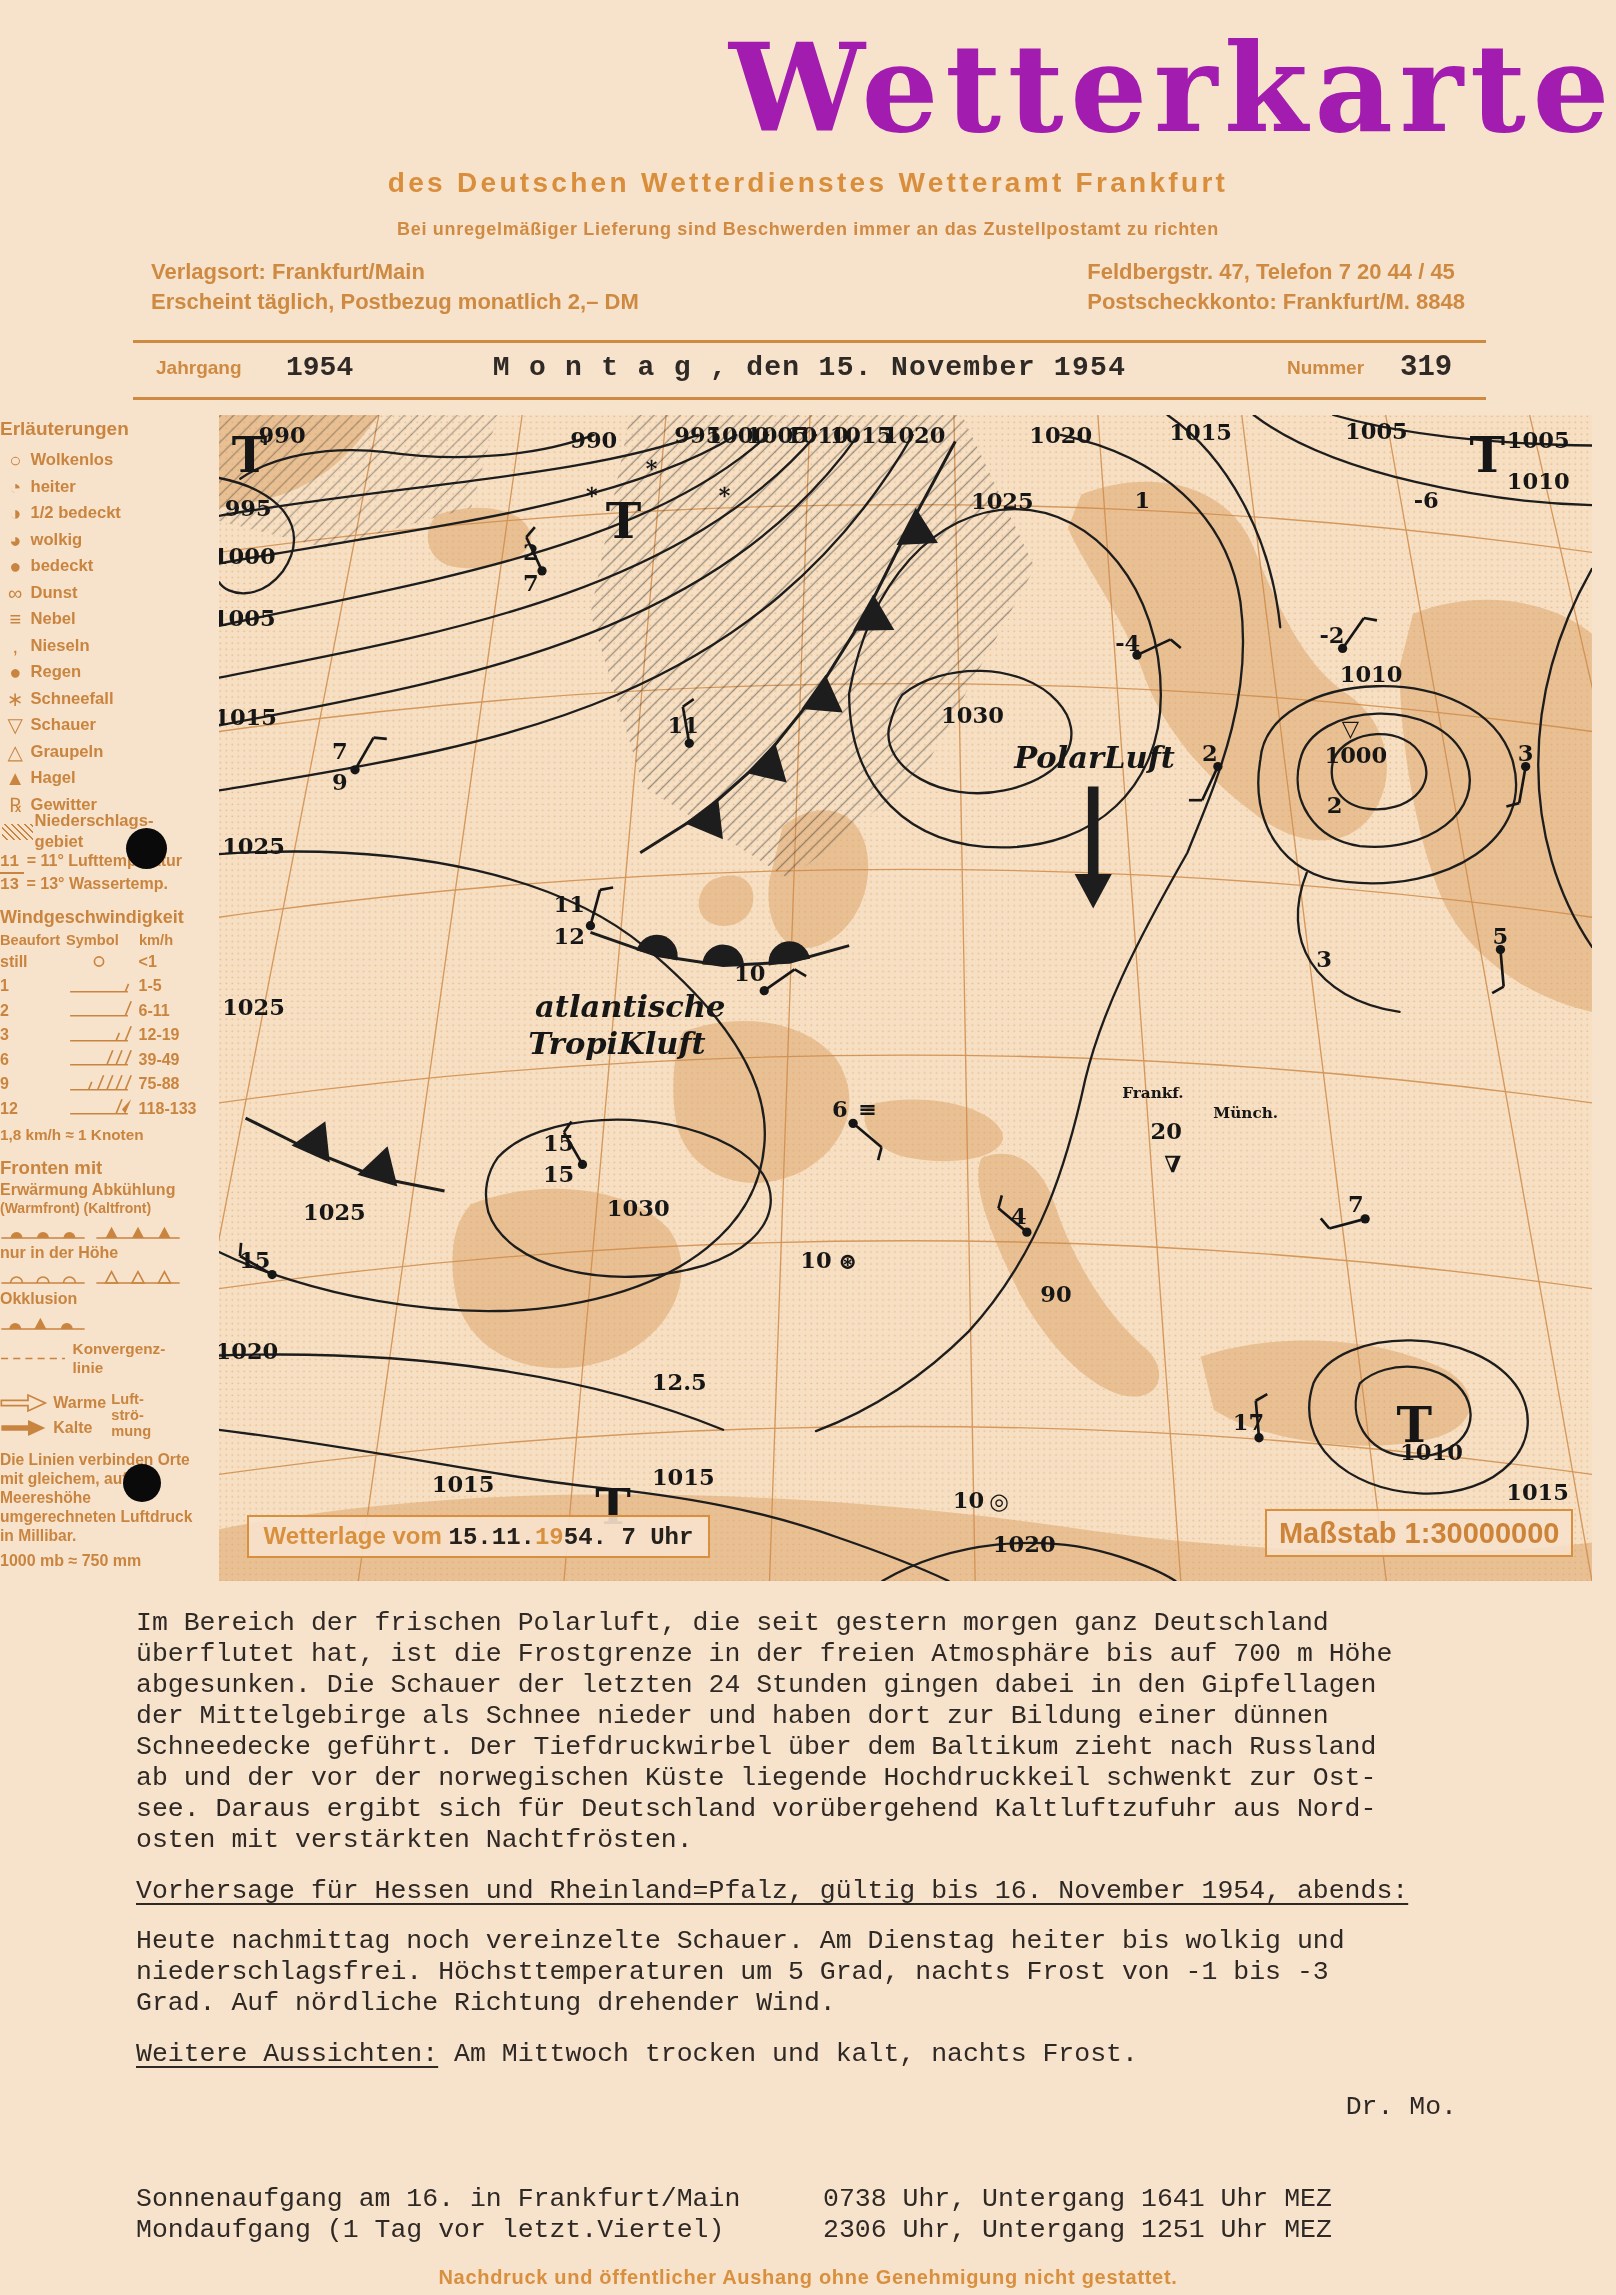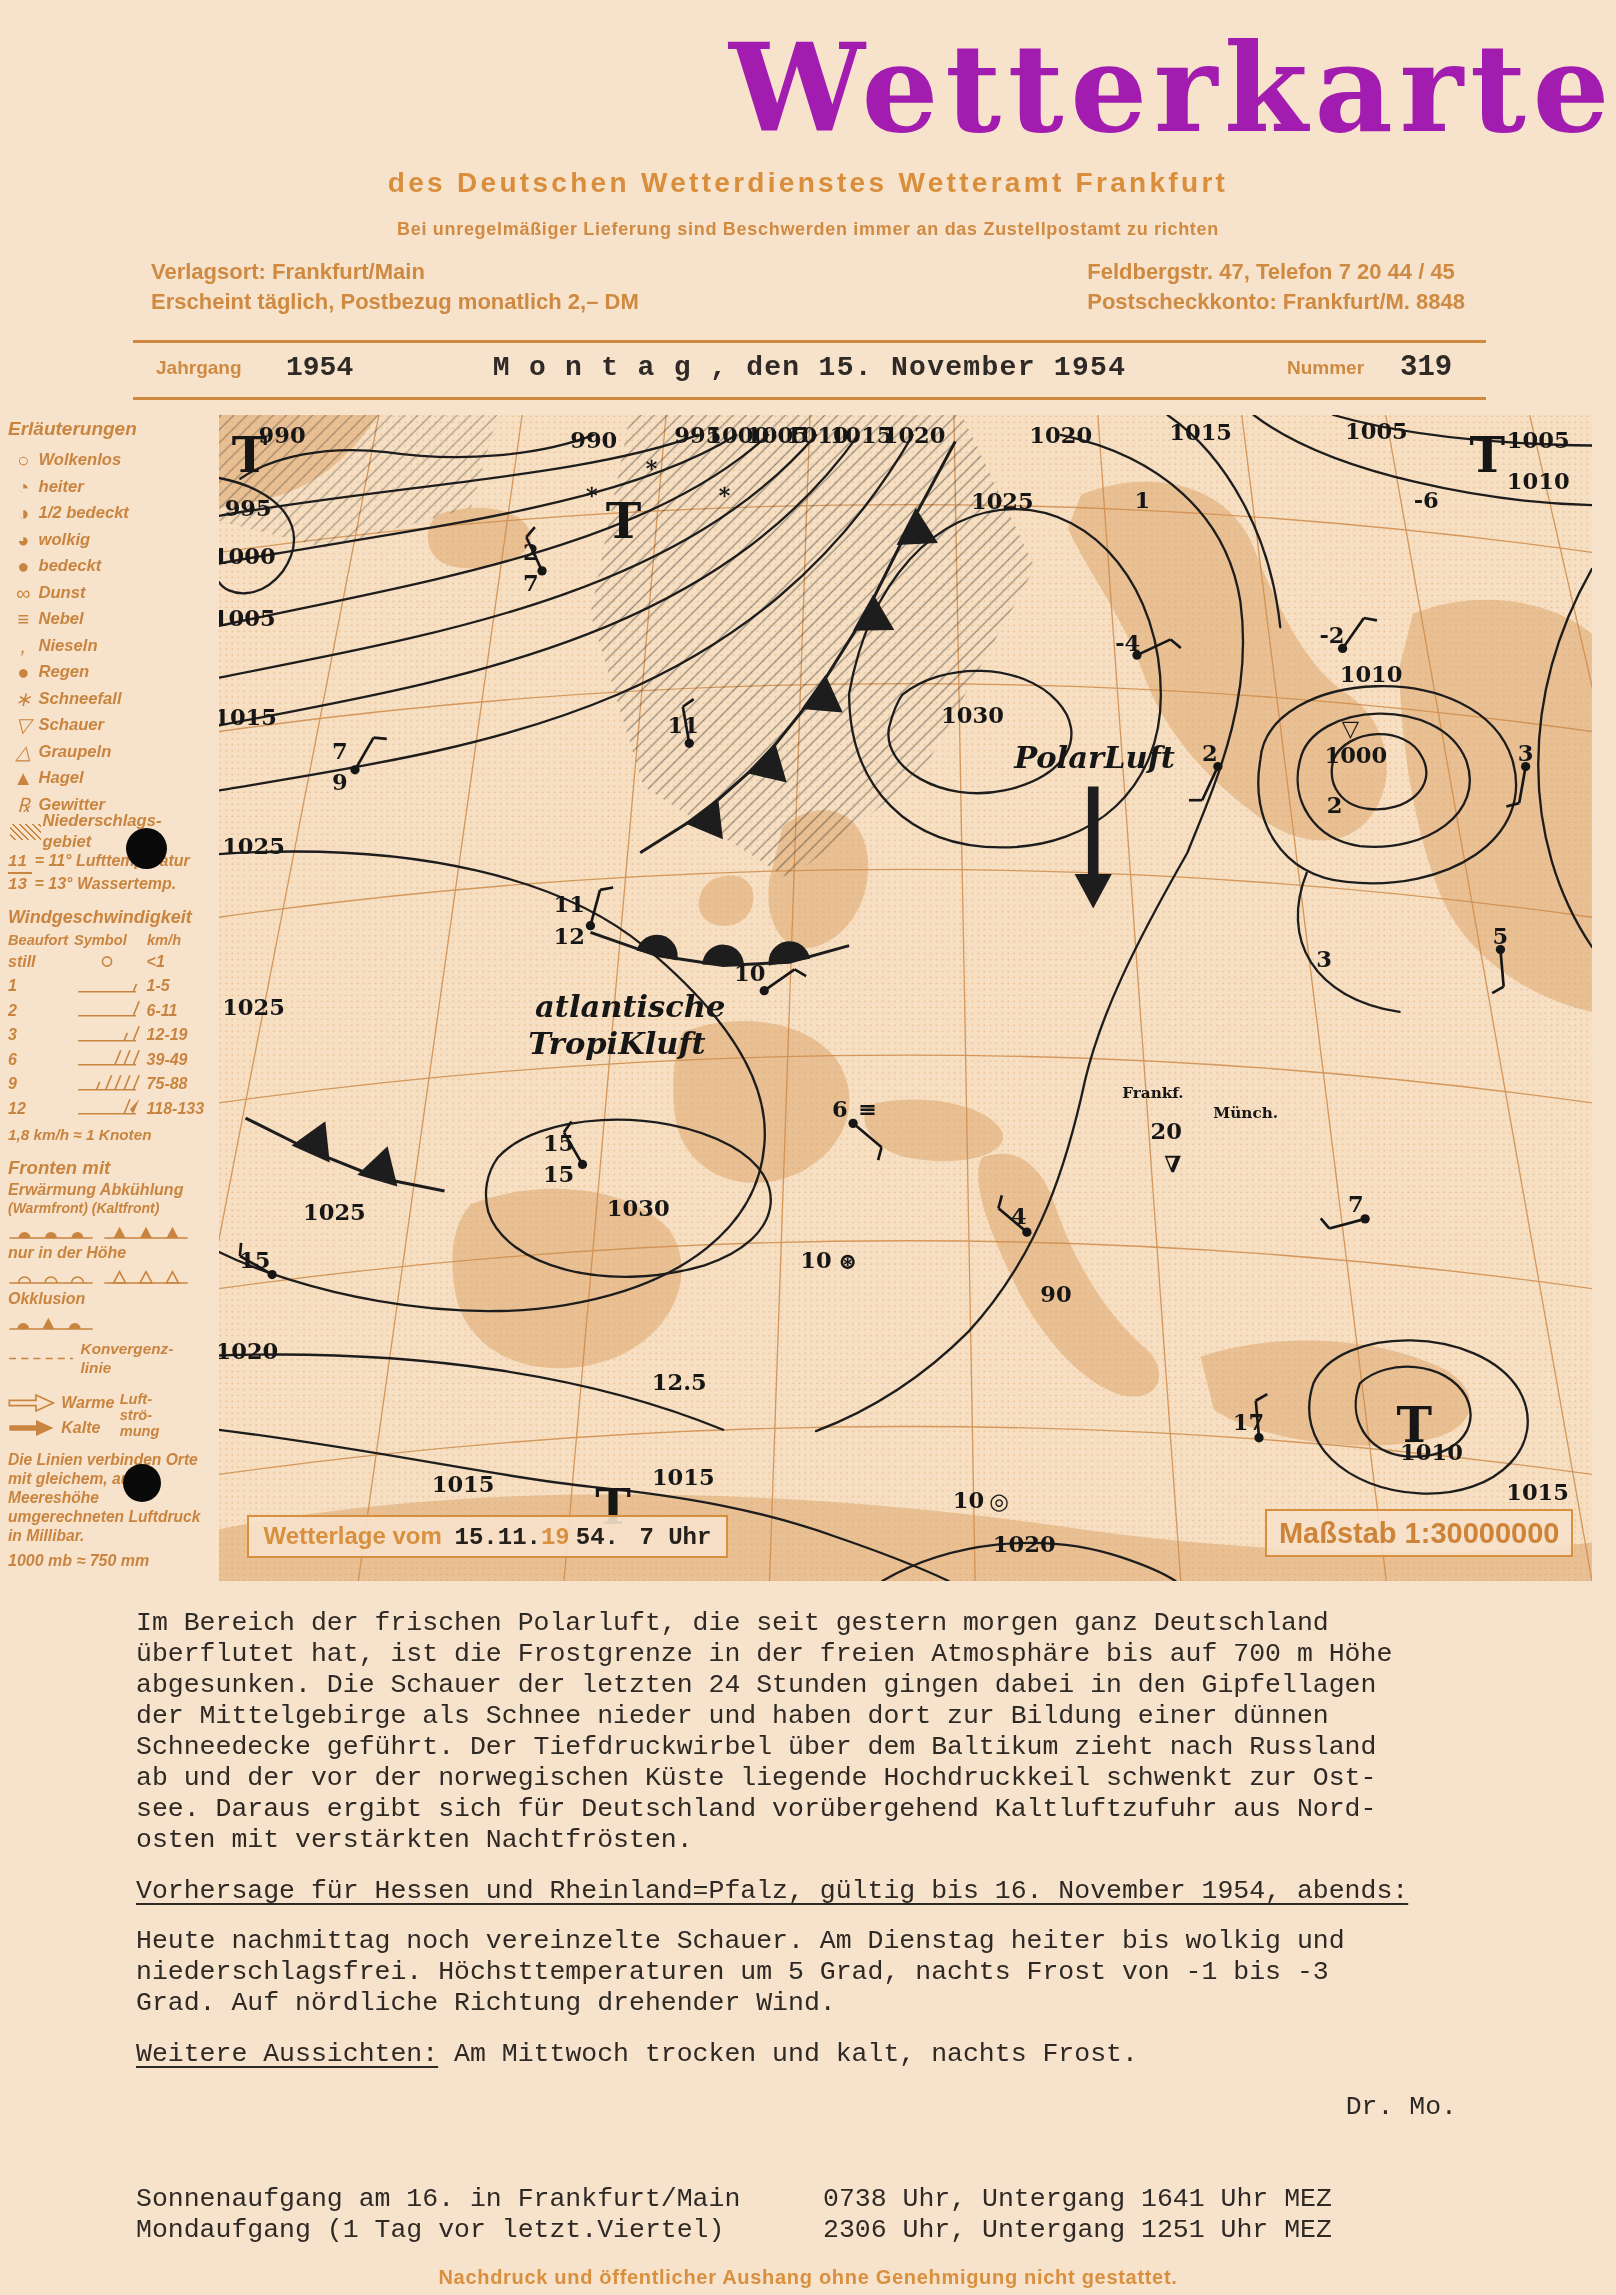--- a/index.html
+++ b/index.html
@@ -23,21 +23,21 @@
   .r1 { top:340px; } .r2 { top:397px; }
   .issuerow { position:absolute; top:348px; left:133px; width:1353px; height:42px; }
   .issuerow .olabel { position:absolute; font-weight:bold; font-size:19px; color:#cf8a42; top:9.3px; }
   .ink { color:#2f2a26; }
   .mono { font-family:"Liberation Mono", monospace; }
   .iss-j { left:23px; } .iss-jv { position:absolute; left:153px; top:4px; font-size:28px; font-weight:bold; }
   .iss-date { position:absolute; left:0; width:100%; text-align:center; top:4px; font-size:28px; font-weight:bold; letter-spacing:1.3px; }
   .iss-n { left:1154px; } .iss-nv { position:absolute; left:1267px; top:2.7px; font-size:29px; font-weight:bold; }
 
   
-  .legend { position:absolute; left:8px; top:417px; width:199px; color:#c9853f; font-size:17px; line-height:1.25;font-style:italic; }
+  .legend { position:absolute; left:0; top:417px; width:199px; color:#c9853f; font-size:17px; line-height:1.25; }
   .ltitle { font-weight:bold; font-size:19px; margin-bottom:6.6px; }
   .lrow { display:flex; align-items:center; height:26.5px; }
   .lglyph { width:30.5px; font-size:20px; text-align:center; flex:0 0 30.5px; }
   .lglyph.hatch { height:16px; width:26.5px; margin:0 2px; background:repeating-linear-gradient(45deg, rgba(0,0,0,0) 0 3.3px, #c9853f 3.3px 4.6px); }
   .llabel { font-weight:bold; font-size:16.6px; }
   .tempnote { margin:6.6px 0 4px 0; font-weight:bold; font-size:16px; }
   .trow { display:flex; align-items:baseline; height:22.6px; }
   .tnum { width:26.5px; font-family:"Liberation Mono",monospace; }
   .tnum.u { border-bottom:2px solid #c9853f; width:24px; margin-right:2.7px; }
   .wtitle { font-weight:bold; font-size:18px; margin-top:9.3px; }
@@ -60,21 +60,21 @@
   .stroem { font-weight:bold; font-size:14.6px; line-height:1.1; }
   .pnote { margin-top:10.6px; font-weight:bold; font-size:15.6px; line-height:1.22; }
   .pnote2 { margin-top:5.3px; font-weight:bold; font-size:16px; }
 
   
   .map-wrap { position:absolute; left:219px; top:415px; width:1373px; height:1166px;text-align:center; }
   .map-wrap svg.chart { width:100%; height:100%; display:block; }
   .caption-box { position:absolute; left:28px; bottom:22.6px; border:2.7px solid #d8903f;
      background:rgba(247,226,204,0.9); padding:5.3px 14.6px; font-size:24px; white-space:nowrap; }
   .caption-box .cp { color:#d8903f; font-weight:bold; }
-  .caption-box .cm { font-family:"Liberation Mono",monospace; font-weight:bold; color:#24201c;margin-left:6px; }
+  .caption-box .cm { font-family:"Liberation Mono",monospace; font-weight:bold; color:#24201c; }
   .caption-box .cy { color:#d8903f; font-weight:bold; font-family:"Liberation Mono",monospace; }
   .scale-box { position:absolute; right:18.6px; bottom:24px; border:2.7px solid #d8903f;
      color:#cd8438; font-weight:bold; font-size:29px; padding:5.3px 12px; background:rgba(247,226,204,0.85); }
 
   .hole { position:absolute; background:#0a0a0a; border-radius:50%; z-index:6; }
   .h1 { left:126px; top:828px; width:41px; height:41px; }
   .h2 { left:123px; top:1464px; width:38px; height:38px; }
 
   
   .report { position:absolute; left:136px; top:1608px; width:1367px;

